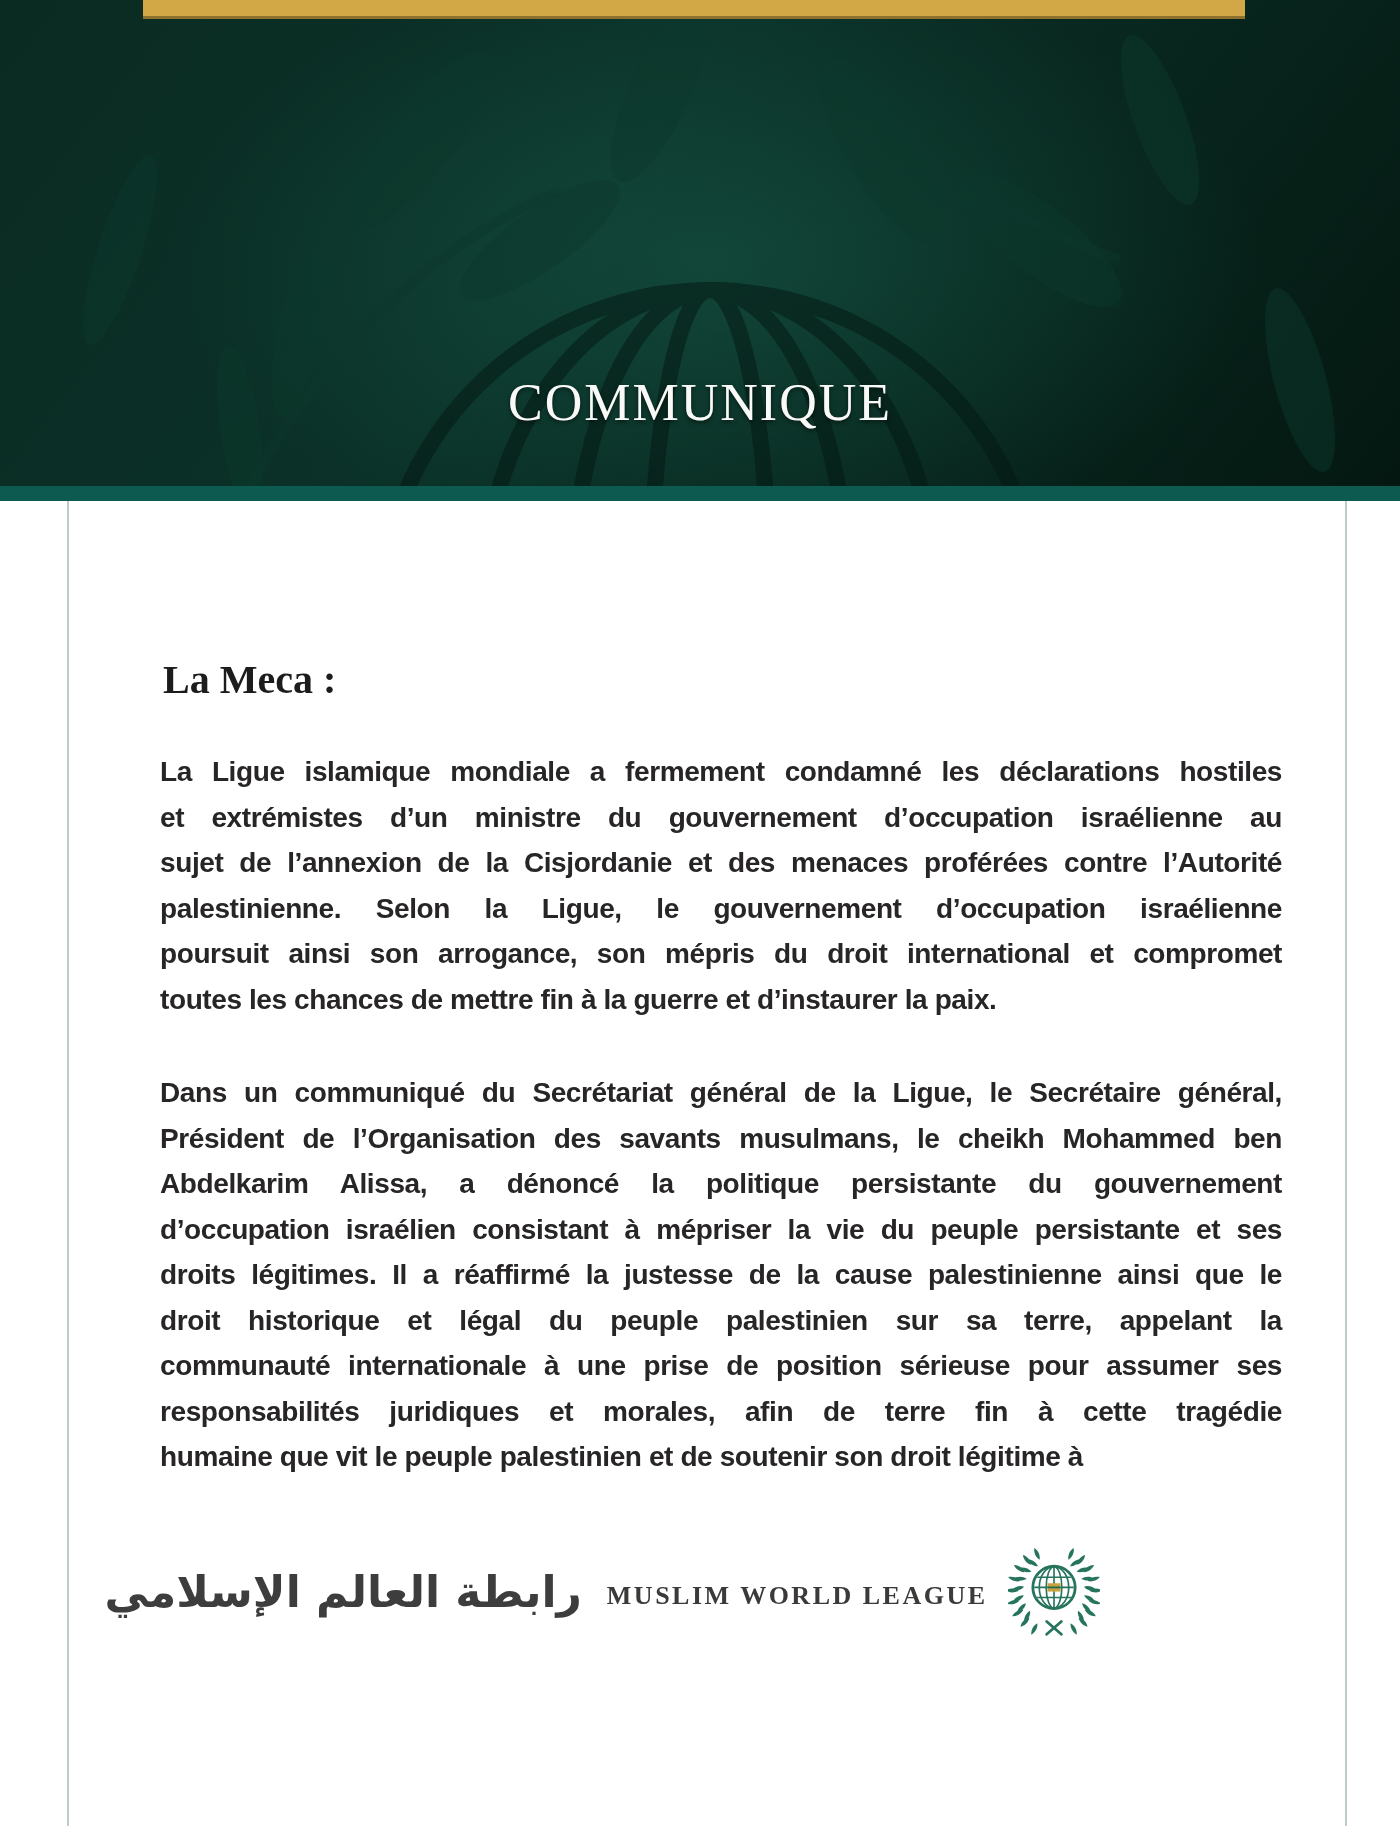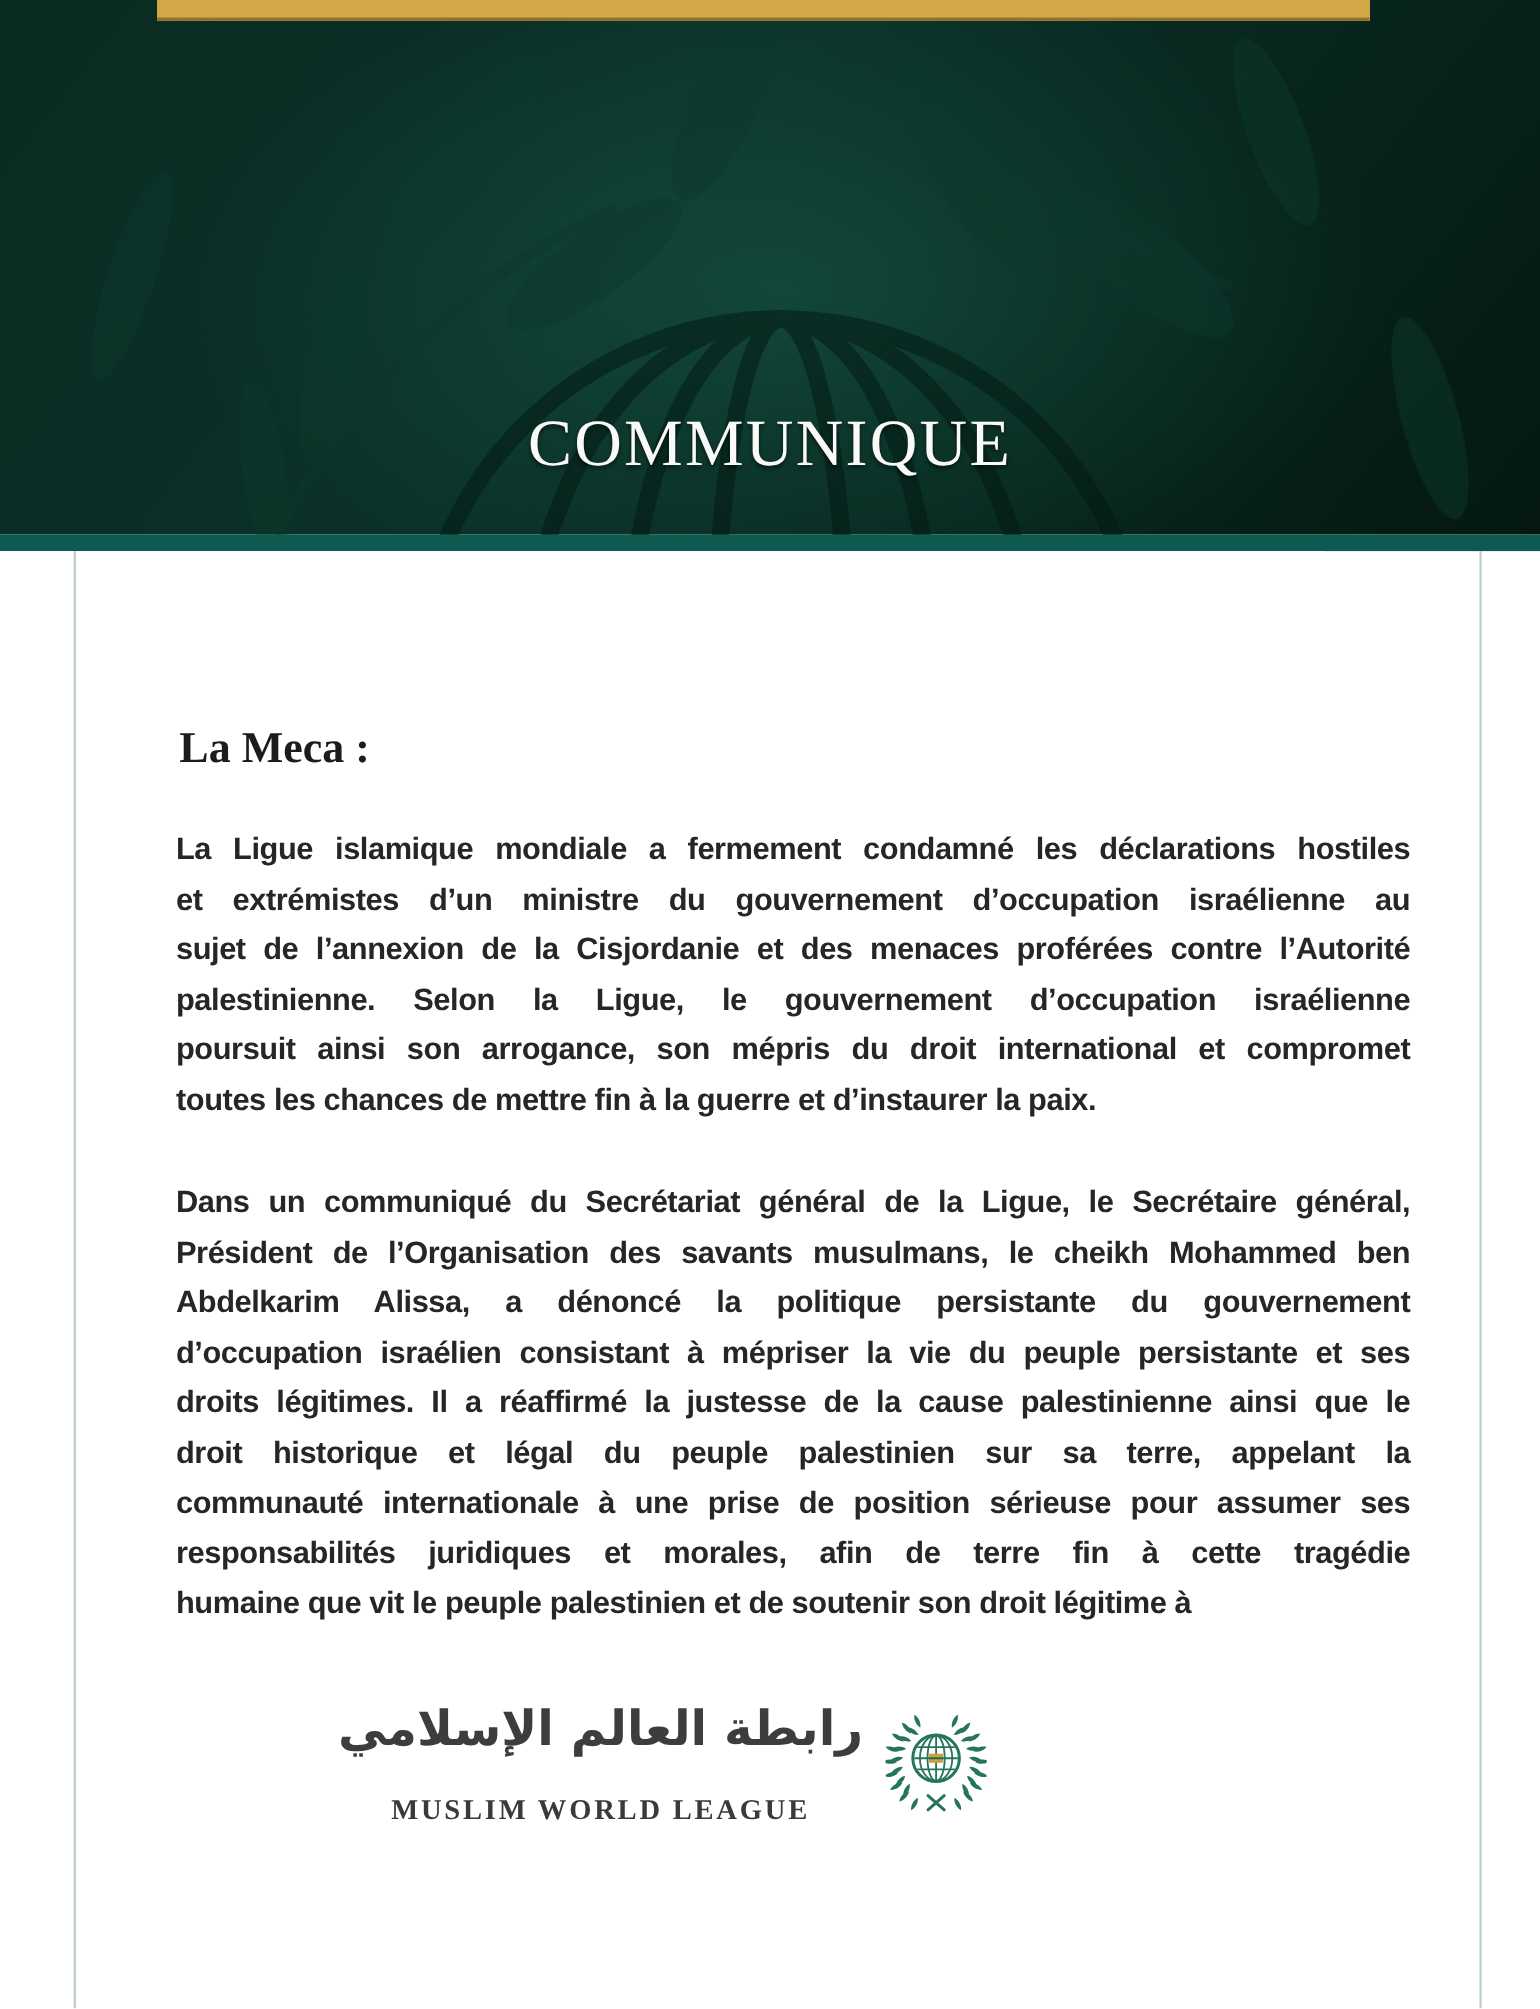--- a/index.html
+++ b/index.html
@@ -20,21 +20,21 @@
   }
   .decor{position:absolute;left:0;top:0;}
   .gold-bar{
     position:absolute;left:143px;top:0;width:1102px;height:16px;
     background:#d1a845;border-bottom:3px solid #8f712e;
   }
   .title{
     position:absolute;left:0;top:368px;width:1400px;
     text-align:center;
     font-family:"Liberation Serif",serif;
-    font-size:60px;line-height:70px;letter-spacing:2px;
+    font-size:52px;line-height:70px;letter-spacing:2px;
     color:#f9f9f7;text-shadow:0 2px 4px rgba(0,0,0,.55);
   }
   .band{
     position:absolute;left:0;top:486px;width:1400px;height:15px;
     background:#0d5b50;
   }
   
   .sheet{position:absolute;left:0;top:501px;width:1204px;height:1325px;background:#ffffff;}
   .rule{position:absolute;top:0;width:2px;height:1325px;background:#b9cec9;}
   .rule-left{left:67px;}
@@ -51,21 +51,21 @@
   }
   .para-1{margin-top:49px;}
   .para-2{margin-top:48px;}
   .para .line{text-align:justify;text-align-last:justify;}
   .para .line:last-child{text-align-last:left;}
   
   .logo{
     margin-top:66px;
     display:flex;justify-content:center;align-items:center;gap:20px;
   }
-  .logo-text-col{display:flex;flex-direction:column;align-items:center;gap:25px;}
+  .logo-text-col{display:flex;align-items:center;gap:25px;}
   .logo-arabic{
     direction:rtl;
     font-family:"DejaVu Sans",sans-serif;
     font-size:44px;line-height:52px;color:#3d3d3d;font-weight:bold;
   }
   .logo-latin{
     margin-top:8px;
     font-family:"Liberation Serif",serif;font-weight:bold;
     font-size:26px;letter-spacing:2.5px;color:#3b3a39;white-space:nowrap;
   }

